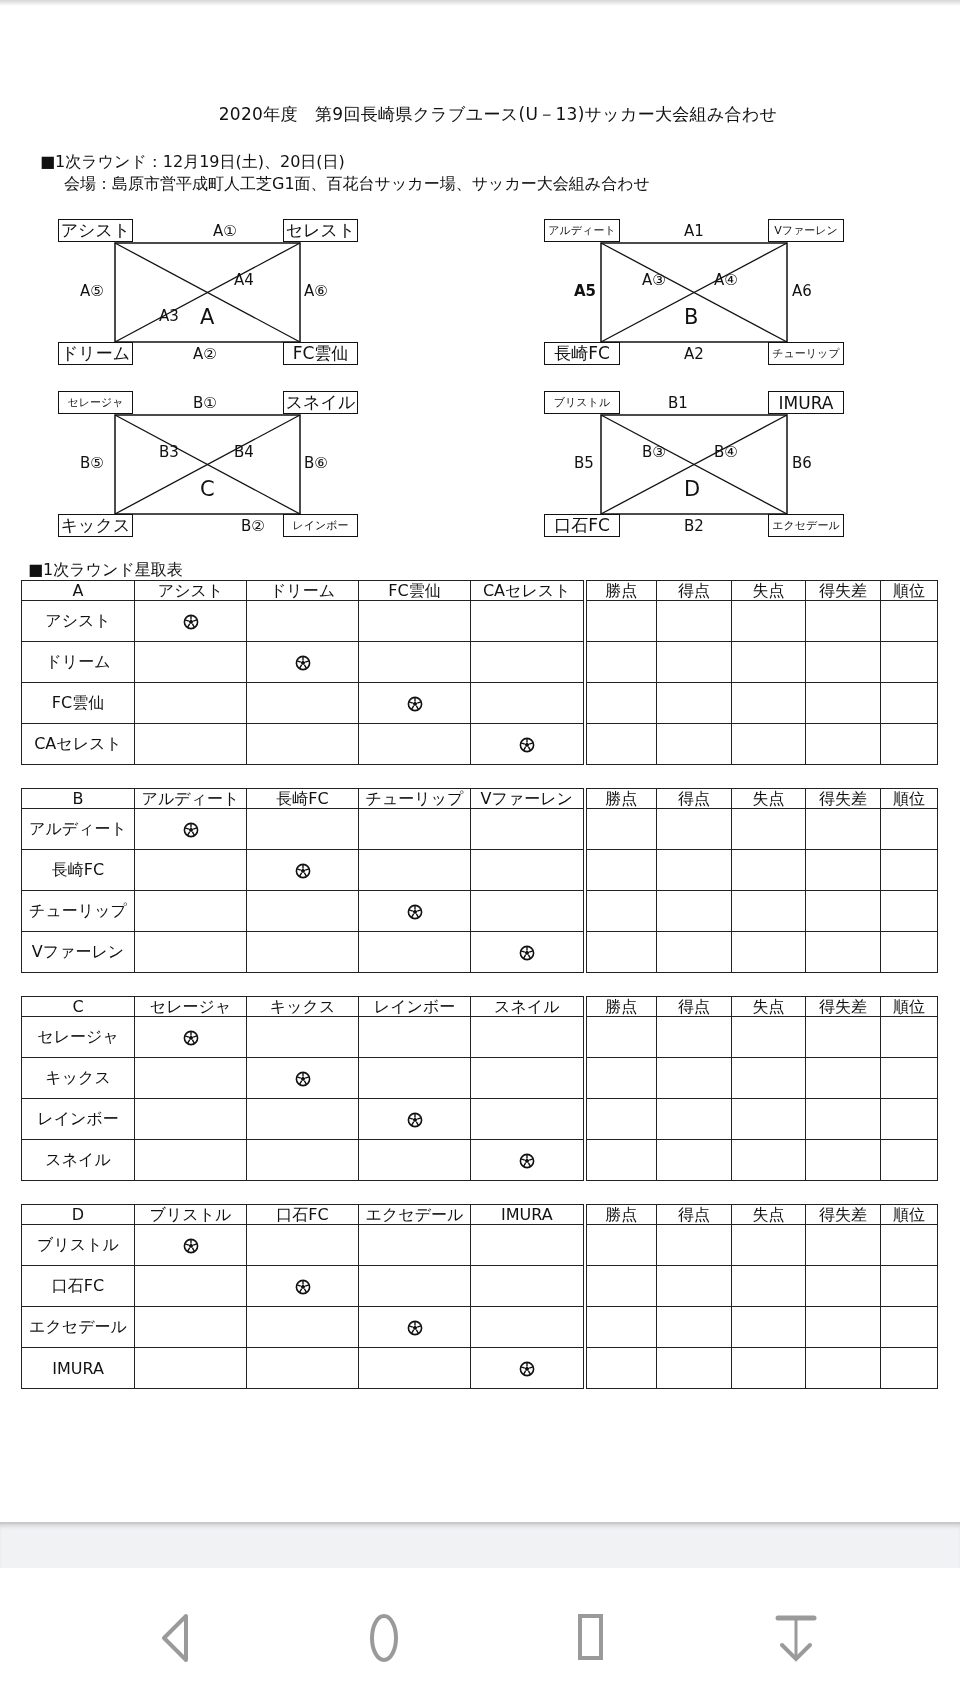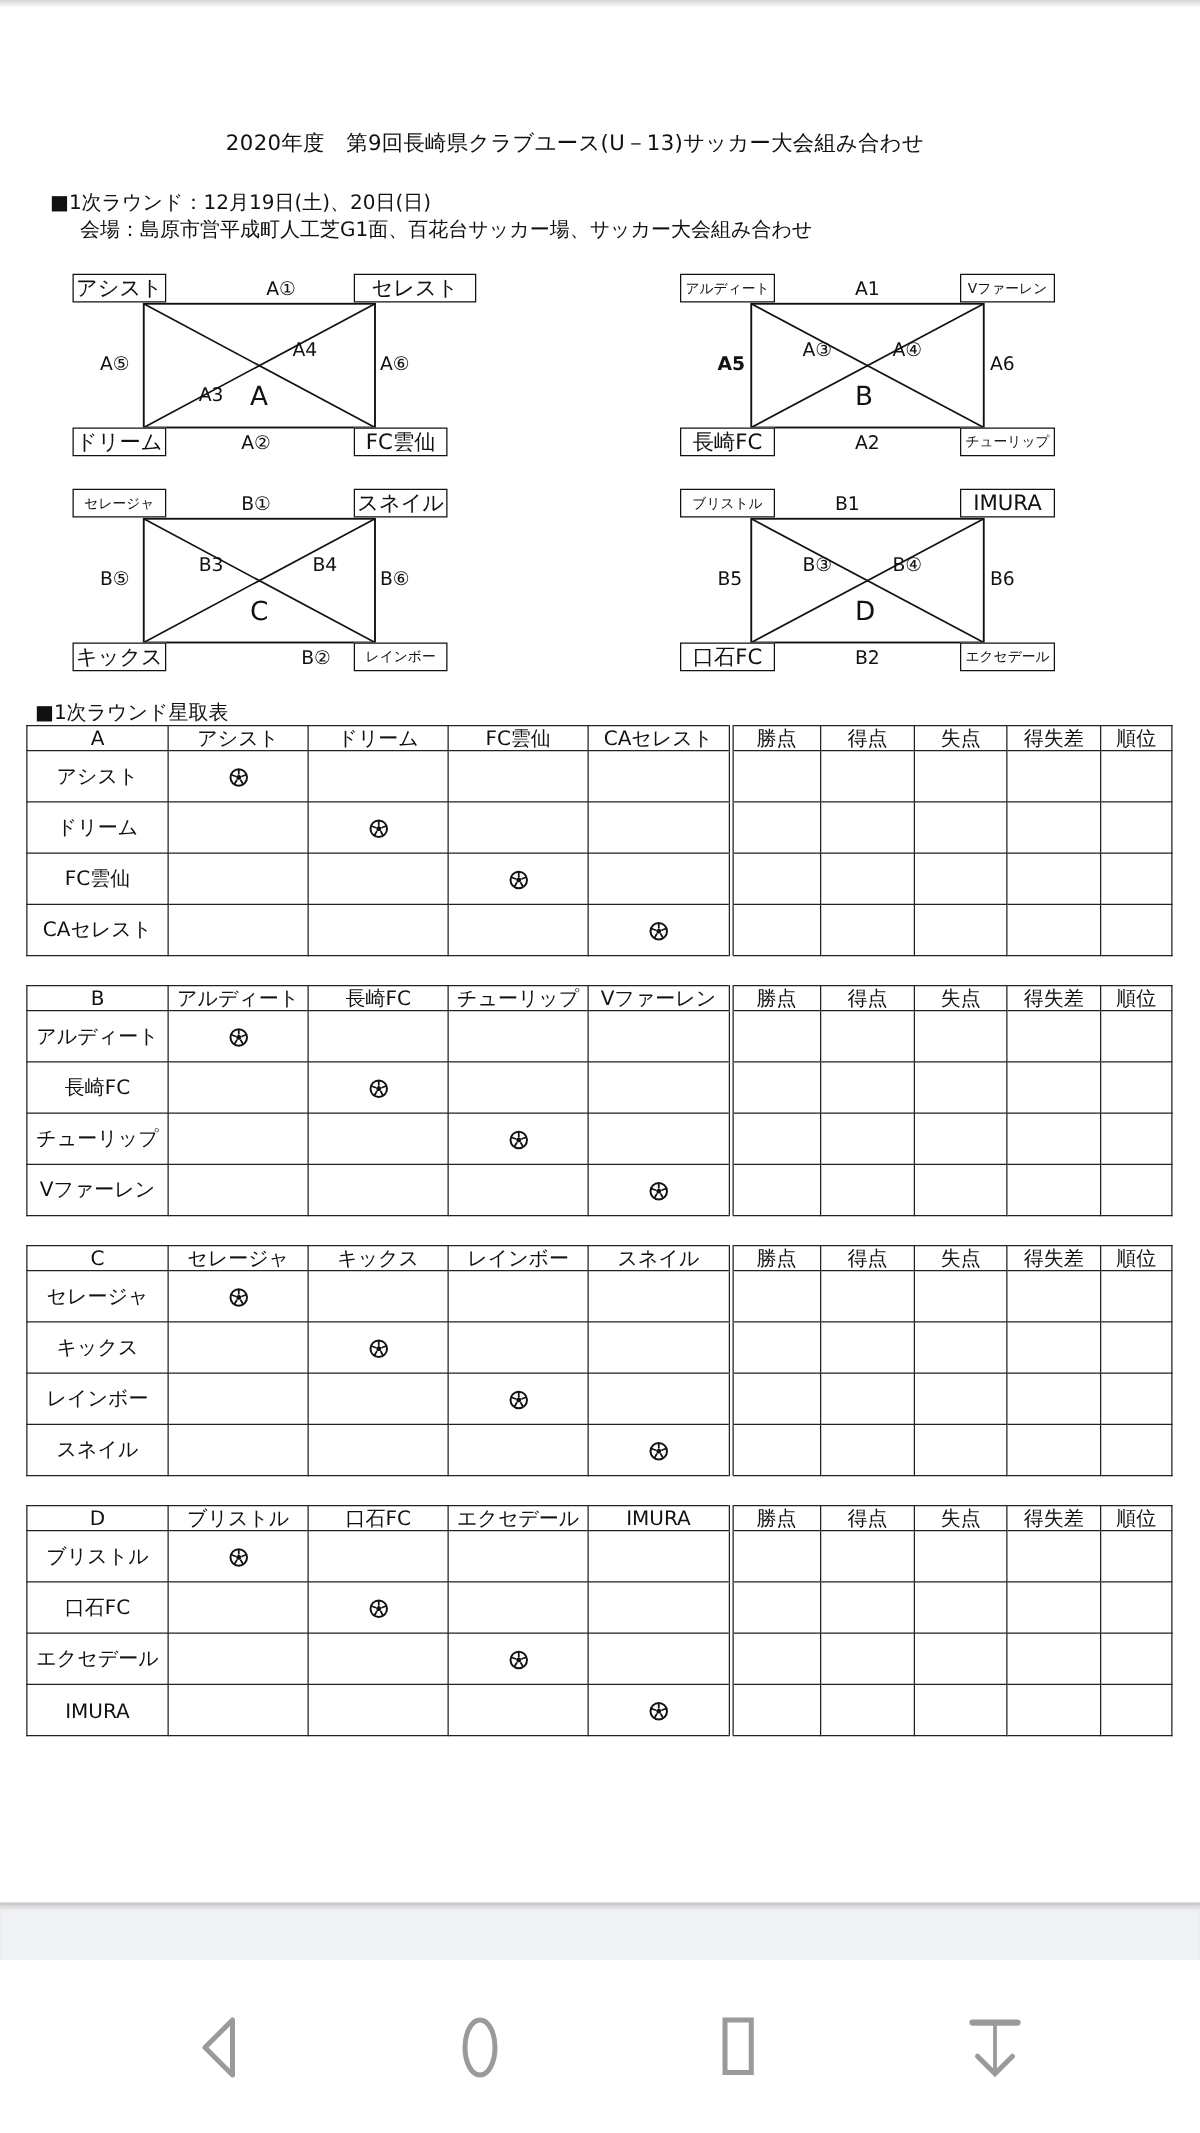--- a/index.html
+++ b/index.html
@@ -5,21 +5,21 @@
   html, body { margin: 0; padding: 0; }
   body {
     width: 960px; height: 1706px; position: relative; overflow: hidden;
     background: #ffffff;
     font-family: "DejaVu Sans", "Liberation Sans", sans-serif;
     color: #111;
   }
   .topshade { position: absolute; left: 0; top: 0; width: 960px; height: 6px;
     background: linear-gradient(#d6d6d6, #ffffff); }
   .title { position: absolute; left: 0; top: 103px; width: 920px; text-align: center;
-    font-size: 17px; letter-spacing: 0.3px; }
+    font-size: 17px; letter-spacing: 0.3px; padding-left: 38px; }
   .round { position: absolute; left: 40px; top: 152px; font-size: 16px; }
   .venue { position: absolute; left: 64px; top: 174px; font-size: 16px; }
 
   
   .bracket { position: absolute; width: 330px; height: 150px; }
   .bracket svg.lines { position: absolute; left: 0; top: 0; }
   .tbox { position: absolute; height: 23px; border: 1.6px solid #111; background: #fff;
     display: flex; align-items: center; justify-content: center; font-size: 17px;
     box-sizing: border-box; white-space: nowrap; }
   .tbox.small { font-size: 11px; }
@@ -53,21 +53,21 @@
 <div class="round">■1次ラウンド：12月19日(土)、20日(日)</div>
 <div class="venue">会場：島原市営平成町人工芝G1面、百花台サッカー場、サッカー大会組み合わせ</div>
 
 <div class="bracket" style="left:58px; top:219px;">
   <svg class="lines" width="330" height="150">
     <rect x="57" y="24" width="185" height="99" fill="none" stroke="#111" stroke-width="1.5"></rect>
     <line x1="57" y1="24" x2="242" y2="123" stroke="#111" stroke-width="1.3"></line>
     <line x1="242" y1="24" x2="57" y2="123" stroke="#111" stroke-width="1.3"></line>
   </svg>
   <div class="tbox" style="left:0; top:0; width:75px;">アシスト</div>
-  <div class="tbox" style="left:225px; top:0; width:98px;">セレスト</div>
+  <div class="tbox" style="left:225px; top:0; width:75px;">セレスト</div>
   <div class="tbox" style="left:0; top:123px; width:75px;">ドリーム</div>
   <div class="tbox" style="left:225px; top:123px; width:75px;">FC雲仙</div>
   <div class="mlabel" style="left:135px; top:3px;margin-left:20px;">A①</div>
   <div class="mlabel" style="left:135px; top:126px;">A②</div>
   <div class="mlabel" style="left:22px; top:63px;">A⑤</div>
   <div class="mlabel" style="left:246px; top:63px;">A⑥</div>
   <div class="mlabel" style="left:101px; top:52px;margin-top:36px;">A3</div>
   <div class="mlabel" style="left:176px; top:52px;">A4</div>
   <div class="glabel" style="left:142px; top:86px;">A</div>
 </div>
@@ -99,21 +99,21 @@
   </svg>
   <div class="tbox small" style="left:0; top:0; width:75px;">セレージャ</div>
   <div class="tbox" style="left:225px; top:0; width:75px;">スネイル</div>
   <div class="tbox" style="left:0; top:123px; width:75px;">キックス</div>
   <div class="tbox small" style="left:225px; top:123px; width:75px;">レインボー</div>
   <div class="mlabel" style="left:135px; top:3px;">B①</div>
   <div class="mlabel" style="left:135px; top:126px;margin-left:48px;">B②</div>
   <div class="mlabel" style="left:22px; top:63px;">B⑤</div>
   <div class="mlabel" style="left:246px; top:63px;">B⑥</div>
   <div class="mlabel" style="left:101px; top:52px;">B3</div>
-  <div class="mlabel" style="left:176px; top:52px;margin-left:16px;">B4</div>
+  <div class="mlabel" style="left:176px; top:52px;">B4</div>
   <div class="glabel" style="left:142px; top:86px;">C</div>
 </div>
 
 <div class="bracket" style="left:544px; top:391px;">
   <svg class="lines" width="330" height="150">
     <rect x="57" y="24" width="186" height="99" fill="none" stroke="#111" stroke-width="1.5"></rect>
     <line x1="57" y1="24" x2="243" y2="123" stroke="#111" stroke-width="1.3"></line>
     <line x1="243" y1="24" x2="57" y2="123" stroke="#111" stroke-width="1.3"></line>
   </svg>
   <div class="tbox small" style="left:0; top:0; width:76px;">ブリストル</div>

